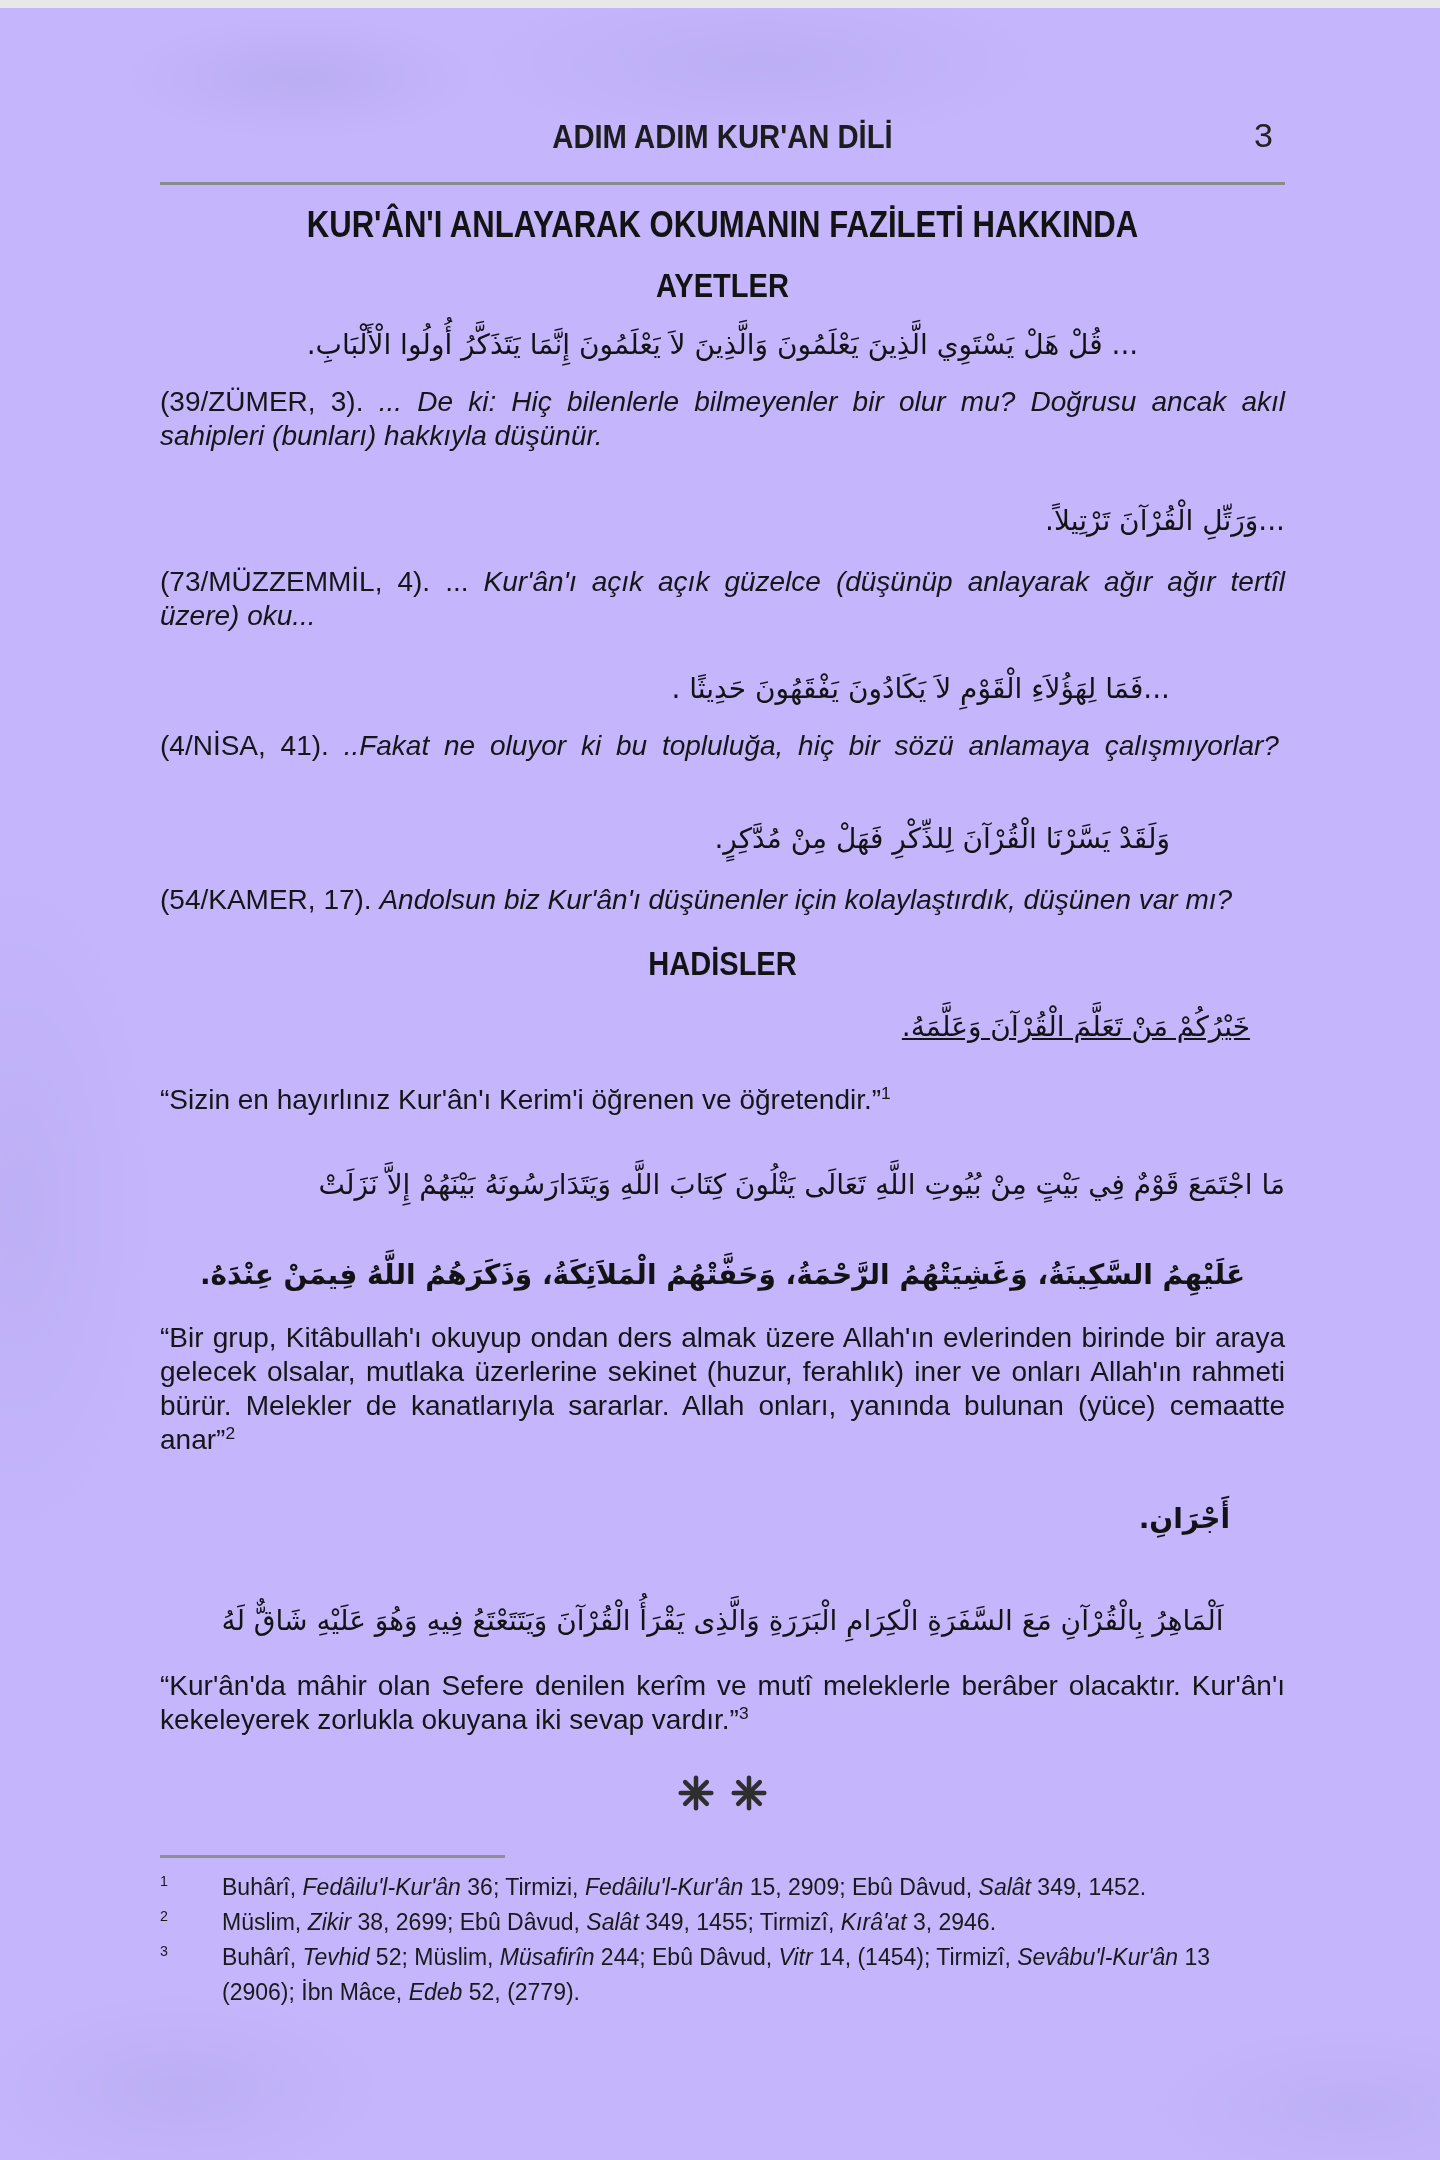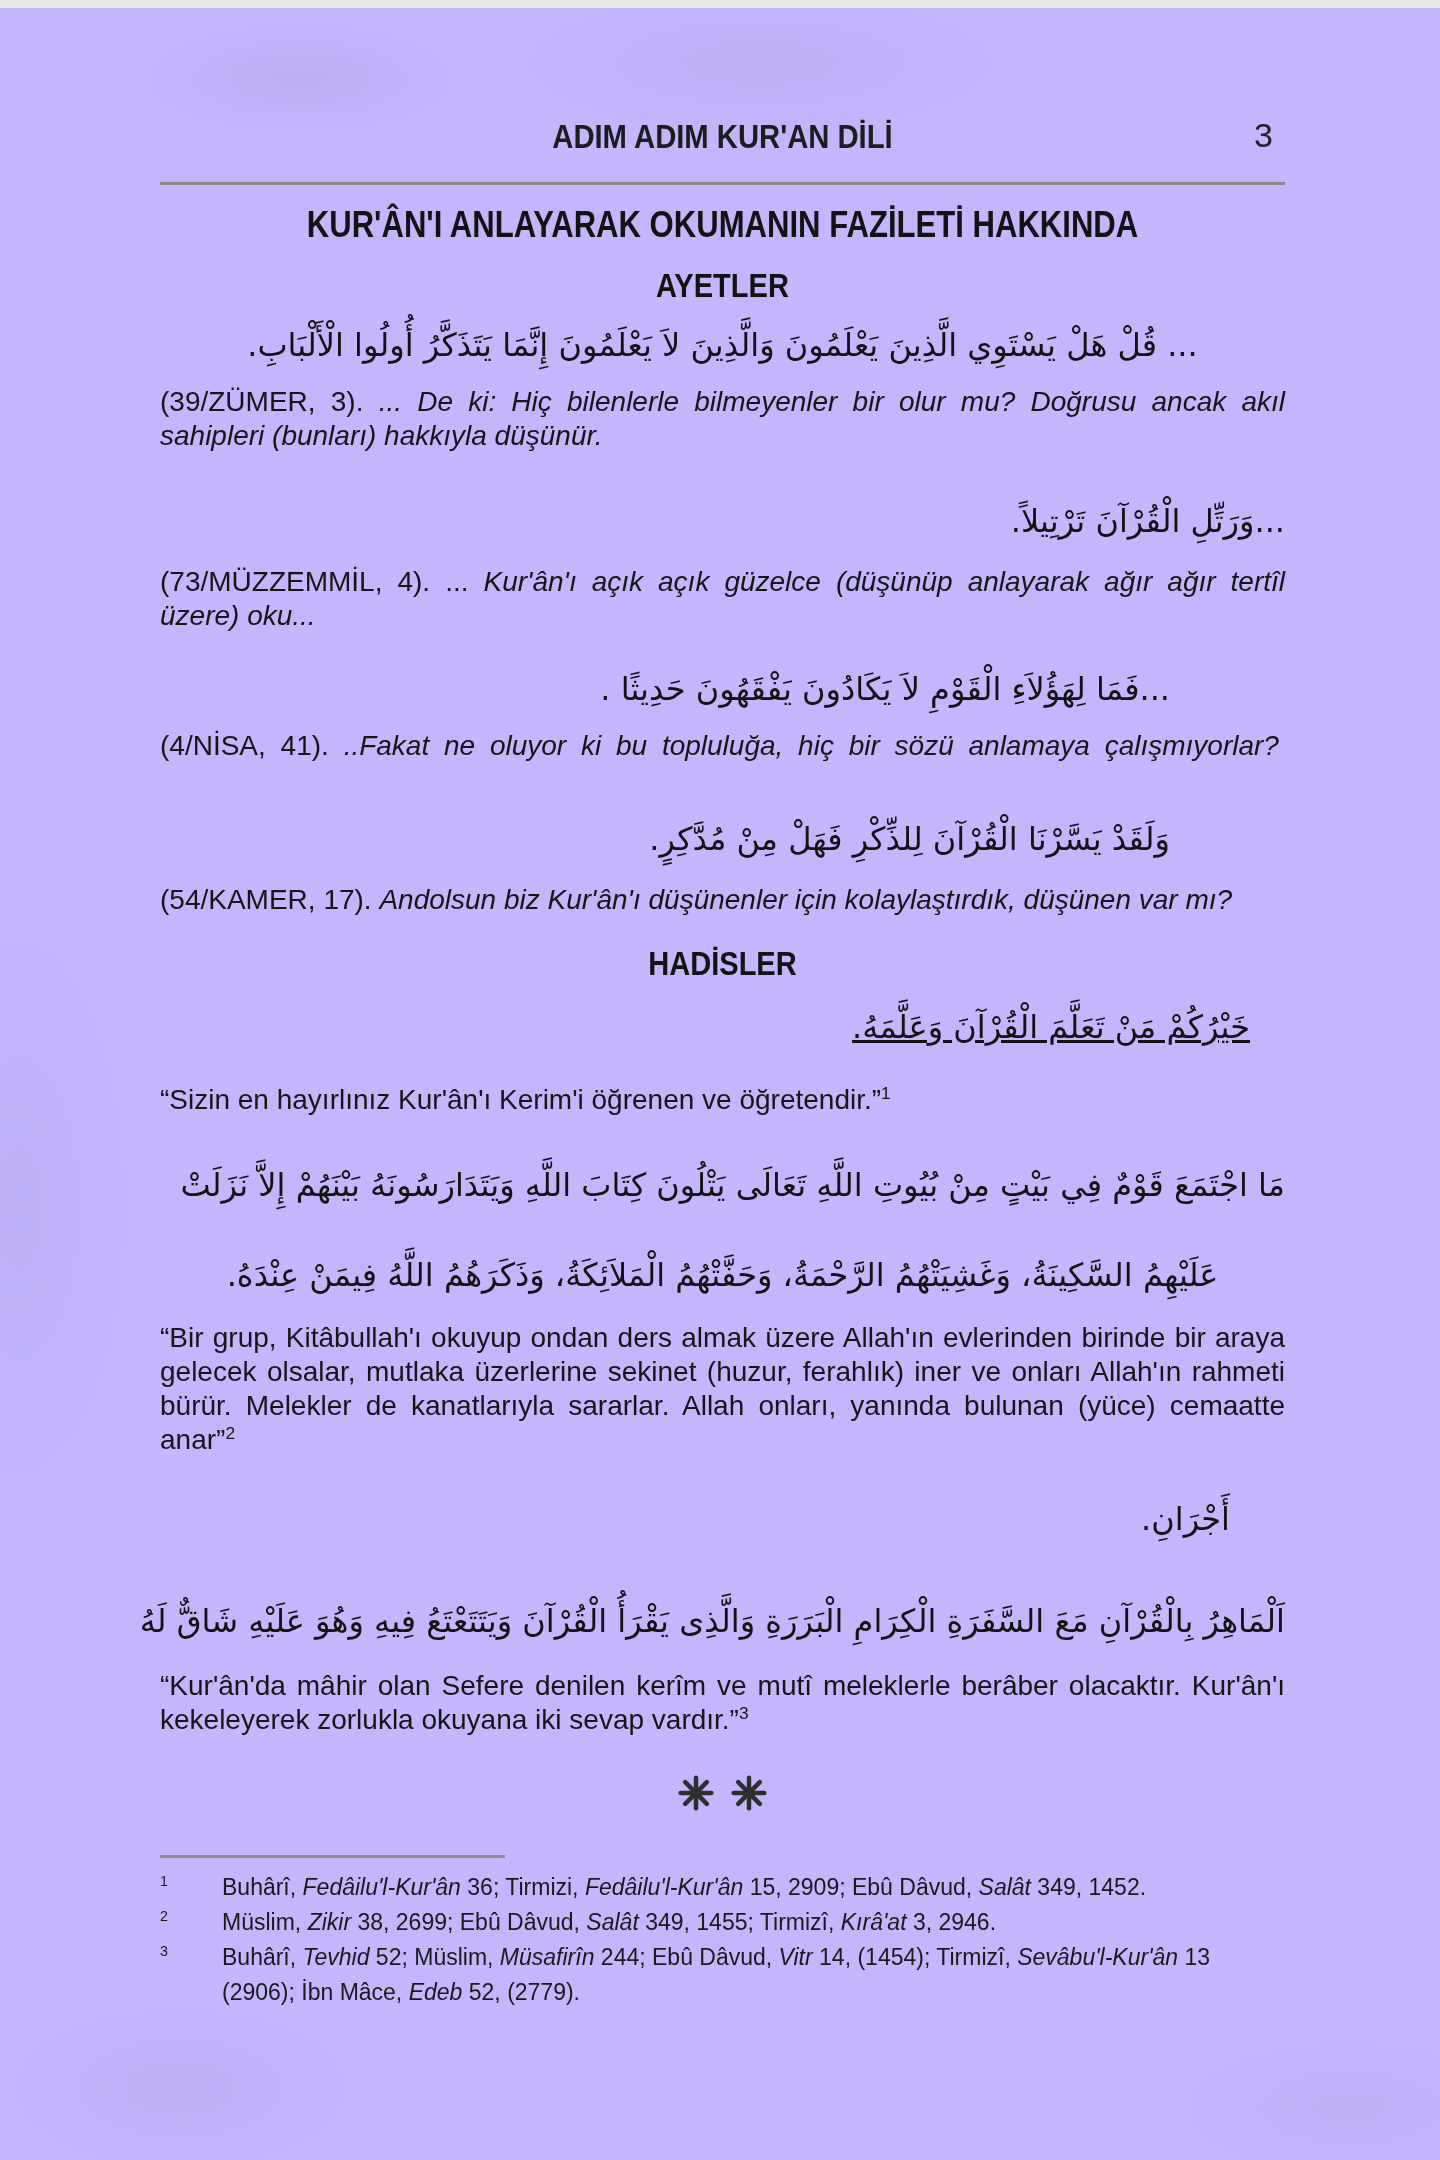--- a/index.html
+++ b/index.html
@@ -44,36 +44,36 @@
     transform:scaleX(0.84);transform-origin:center;color:#131313;
   }
   .sub-heading{
     margin-top:20px;text-align:center;font-weight:bold;font-size:33px;line-height:38px;
     transform:scaleX(0.88);transform-origin:center;color:#131313;
   }
   
   .arabic{
     direction:rtl;unicode-bidi:embed;
     font-family:"DejaVu Sans", sans-serif;
-    font-size:32px;line-height:56px;
+    font-size:28px;line-height:56px;
     white-space:nowrap;color:#131313;
   }
   .ar-center{text-align:center;}
   .ar-right{text-align:right;}
   .ar-indent{padding-left:0;padding-right:115px;}
   .ar-indent-sm{padding-right:35px;text-decoration:underline;}
   .ar-indent-xs{padding-right:55px;}
   .mt-v1{margin-top:12px;}
   .mt-v2{margin-top:40px;}
   .mt-v3{margin-top:26px;}
   .mt-v4{margin-top:48px;}
   .mt-h1{margin-top:16px;}
   .mt-h2{margin-top:40px;text-align:right;}
   .mt-h3{margin-top:46px;}
-  .ar-gap{margin-top:34px;}
+  .ar-gap{margin-top:34px;font-weight:bold;}
   
   .trans{
     margin-top:12px;
     font-size:28px;line-height:34px;
     text-align:justify;text-justify:inter-word;
     color:#161616;
   }
   .trans em{font-style:italic;}
   .trans.hadith-trans{font-style:normal;}
   .wide-words{word-spacing:7px;}

